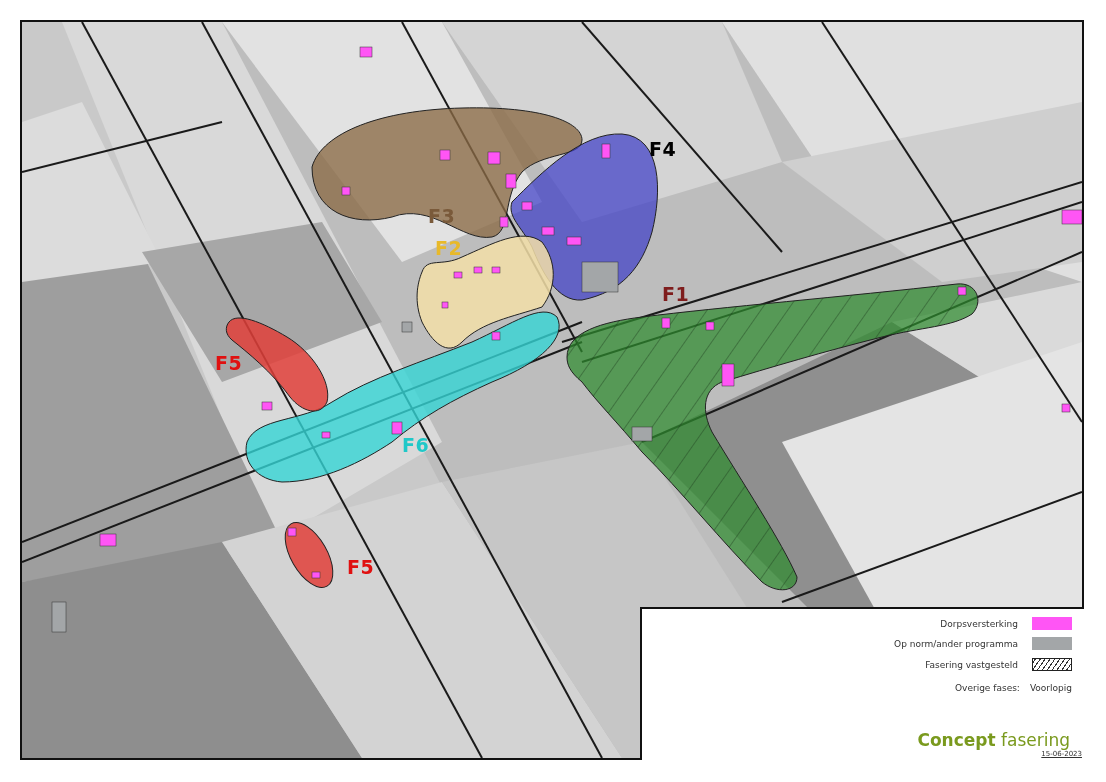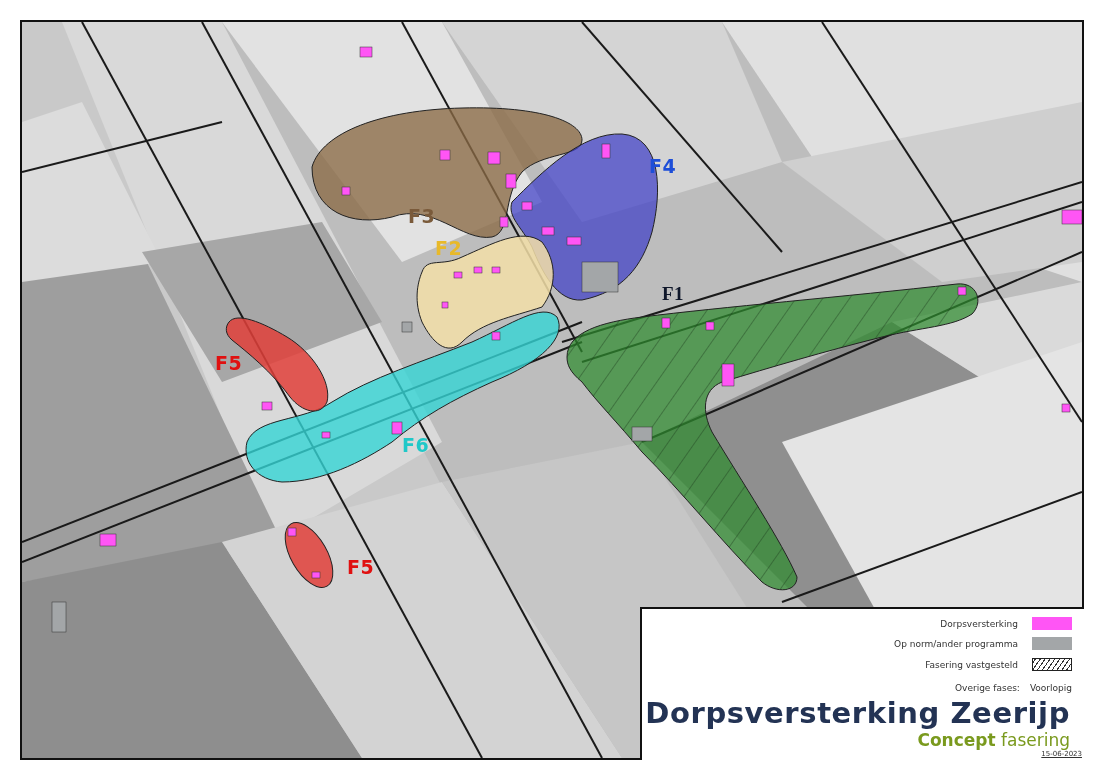--- a/index.html
+++ b/index.html
@@ -108,24 +108,24 @@
       <rect x="1040" y="382" width="8" height="8"></rect>
     </g>
     <g fill="#a3a6a8" stroke="#333" stroke-width="0.5">
       <rect x="560" y="240" width="36" height="30"></rect>
       <rect x="610" y="405" width="20" height="14"></rect>
       <rect x="380" y="300" width="10" height="10"></rect>
       <rect x="30" y="580" width="14" height="30"></rect>
     </g>
   </svg>
 
-  <div class="phase-label" style="left: 627px; top: 133px; color: #1d4ed8;"><span>F4</span></div>
-  <div class="phase-label" style="left: 386px; top: 183px; color: rgb(122, 90, 58);"><span>F3</span></div>
+  <div class="phase-label" style="left: 627px; top: 116px; color: #000000;"><span>F4</span></div>
+  <div class="phase-label" style="left: 406px; top: 183px; color: rgb(122, 90, 58);"><span>F3</span></div>
   <div class="phase-label" style="left: 413px; top: 215px; color: rgb(232, 185, 42);"><span>F2</span></div>
-  <div class="phase-label" style="left: 640px; top: 261px; color: #0f172a; font-family: Liberation Serif, serif;"><span>F1</span></div>
+  <div class="phase-label" style="left: 640px; top: 261px; color: #7f1d1d;"><span>F1</span></div>
   <div class="phase-label" style="left: 193px; top: 330px; color: rgb(224, 16, 16);"><span>F5</span></div>
   <div class="phase-label" style="left: 380px; top: 412px; color: rgb(32, 200, 200);"><span>F6</span></div>
   <div class="phase-label" style="left: 325px; top: 534px; color: rgb(224, 16, 16);"><span>F5</span></div>
 </div>
 
 <div class="legend">
   <div class="legend-row" style="top:8px;">
     <span>Dorpsversterking</span>
     <span class="legend-swatch sw-pink"></span>
   </div>
@@ -134,16 +134,15 @@
     <span class="legend-swatch sw-grey"></span>
   </div>
   <div class="legend-row" style="top:49px;">
     <span>Fasering vastgesteld</span>
     <span class="legend-swatch sw-hatch"></span>
   </div>
   <div class="legend-overige">
     <span>Overige fases:</span>
     <span>Voorlopig</span>
   </div>
-  <div class="title">Dorpsversterking Zeerijp</div>
   <div class="subtitle"><b>Concept</b><span> fasering</span></div>
   <div class="date">15-06-2023</div>
 </div>
 
 </body></html>

